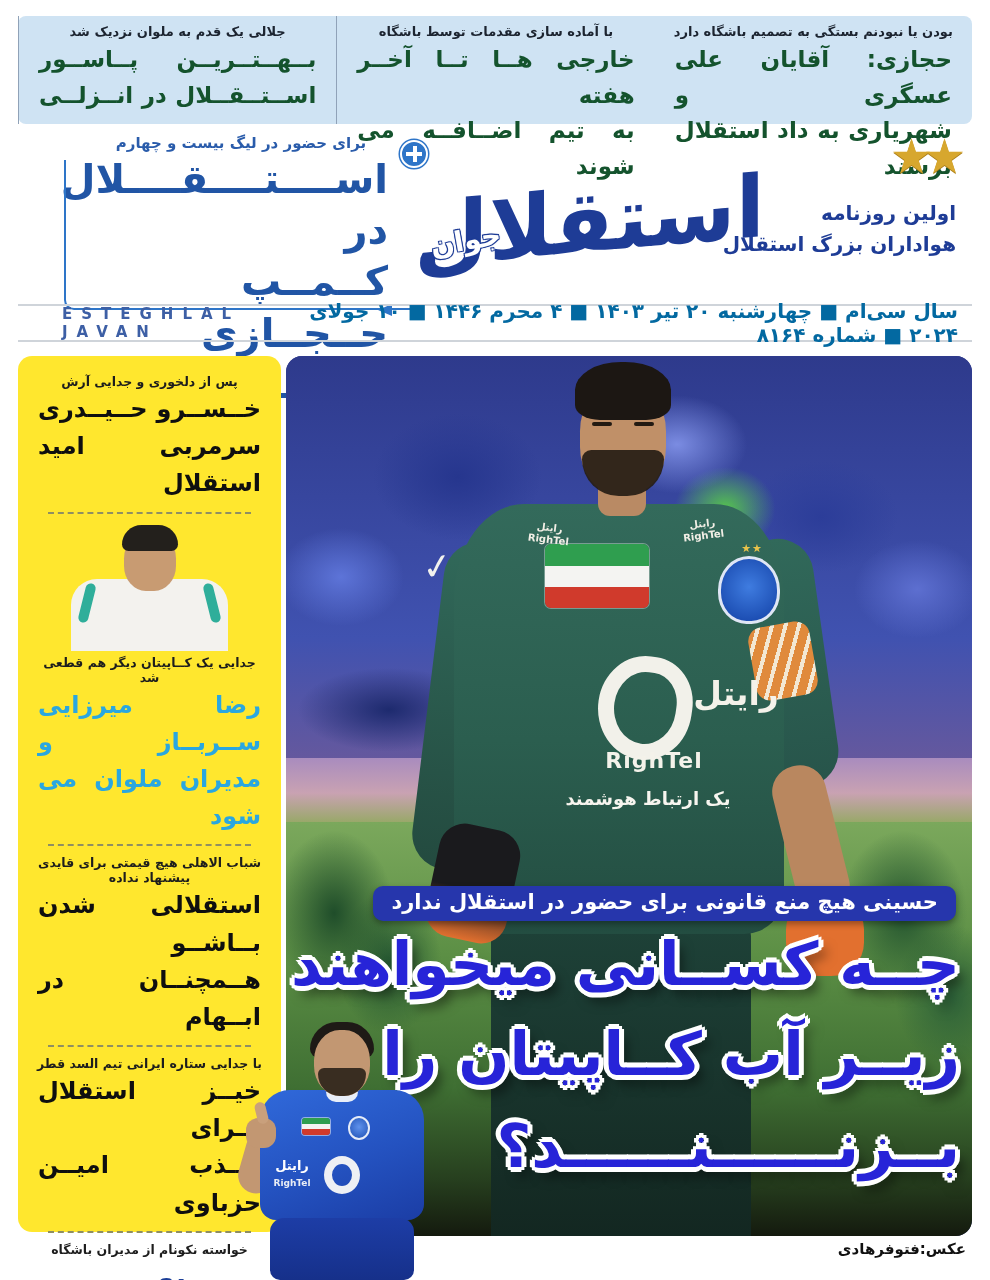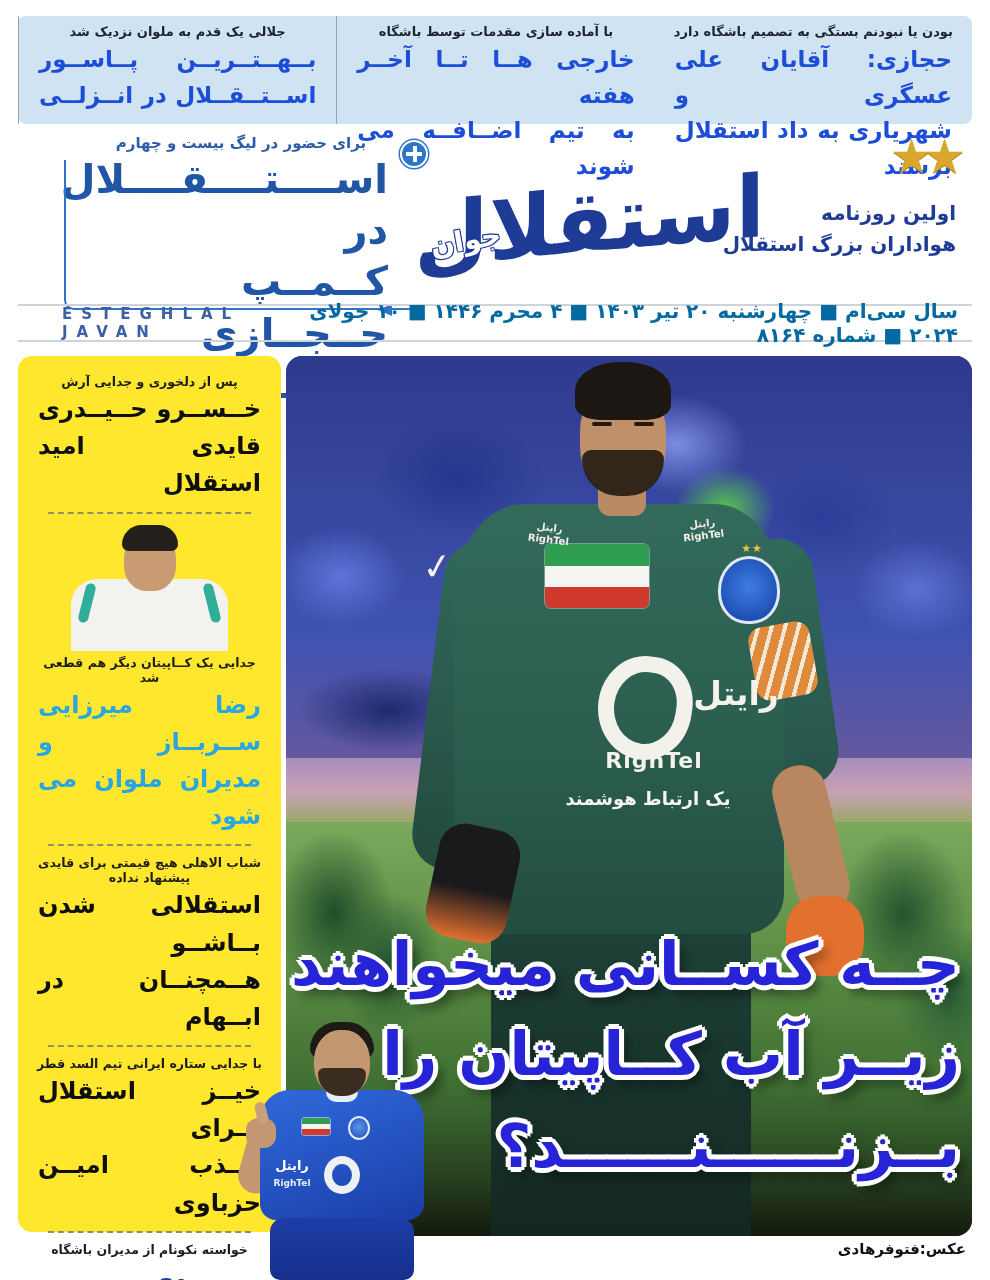--- a/index.html
+++ b/index.html
@@ -12,21 +12,21 @@
   .just { text-align:justify; text-align-last:justify; }
 
   
   .top-strip {
     position:absolute; left:18px; right:18px; top:16px; height:108px;
     background:#cfe3f3; border-radius:8px; display:flex; direction:rtl;
   }
   .top-cell { flex:1; padding-top:8px; text-align:center; }
   .top-cell + .top-cell { border-left:1px solid #90a2b8; }
   .kicker { font-size:13px; font-weight:bold; color:#1c2430; margin-bottom:3px; }
-  .top-line { font-size:23px; font-weight:bold; color:#1d4ed8; line-height:1.55; padding:0 20px; }
+  .top-line { font-size:23px; font-weight:bold; color:#14532d; line-height:1.55; padding:0 20px; }
 
   
   .promo { position:absolute; left:30px; top:134px; width:392px; height:162px; direction:rtl; }
   .promo-kicker { font-size:15px; font-weight:bold; color:#2a5cab; text-align:center; padding-left:30px; margin-bottom:2px; }
   .promo-line { font-size:40px; font-weight:bold; color:#2155a5; line-height:1.28; padding:0 34px 0 26px; }
   .promo-bracket {
     position:absolute; right:10px; top:26px; left:34px; bottom:-14px;
     border-left:2.5px solid #2e75c8; border-bottom:2.5px solid #2e75c8;
     border-bottom-left-radius:10px; pointer-events:none;
   }
@@ -233,21 +233,21 @@
 
 <div class="dateline">
   <div class="dateline-latin">ESTEGHLAL JAVAN</div>
   <div class="dateline-fa">سال سی‌ام ■ چهارشنبه ۲۰ تیر ۱۴۰۳ ■ ۴ محرم ۱۴۴۶ ■ ۱۰ جولای ۲۰۲۴ ■ شماره ۸۱۶۴</div>
 </div>
 
 <div class="sidebar">
   <div>
     <div class="sb-kicker">پس از دلخوری و جدایی آرش</div>
     <div class="sb-line just">خــســرو حــیــدری</div>
-    <div class="sb-line just">قایدی امید استقلال</div>
+    <div class="sb-line just">سرمربی امید استقلال</div>
   </div>
   <div class="sb-sep"></div>
   <div class="sb-photo">
     <div class="shirt"></div>
     <div class="shirt-trim"></div>
     <div class="shirt-trim r"></div>
     <div class="head"></div>
     <div class="hair"></div>
   </div>
   <div>
@@ -304,20 +304,21 @@
     <div class="gk-badge-stars">★★</div>
     <div class="gk-badge"></div>
     <div class="gk-sh-txt" style="left:232px; top:166px; transform:rotate(7deg);">رایتل RighTel</div>
     <div class="gk-sh-txt" style="left:386px; top:162px; transform:rotate(-7deg);">رایتل RighTel</div>
     <div class="gk-ring"></div>
     <div class="gk-sp-fa">رایتل</div>
     <div class="gk-sp-en">RighTel</div>
     <div class="gk-slogan">یک ارتباط هوشمند</div>
   </div>
 
+  <div class="sub-head">حسینی هیچ منع قانونی برای حضور در استقلال ندارد</div>
   <div class="big-line big-1">چــه کســانی میخواهند</div>
   <div class="big-line big-2">زیــر آب کــاپیتان را</div>
   <div class="big-line big-3">بــزنــــــنــــــد؟</div>
 </div>
 
 <div class="caption">عکس:فتوفرهادی</div>
 
 <div class="cutout">
   <div class="co-arm"></div>
   <div class="co-torso"></div>

